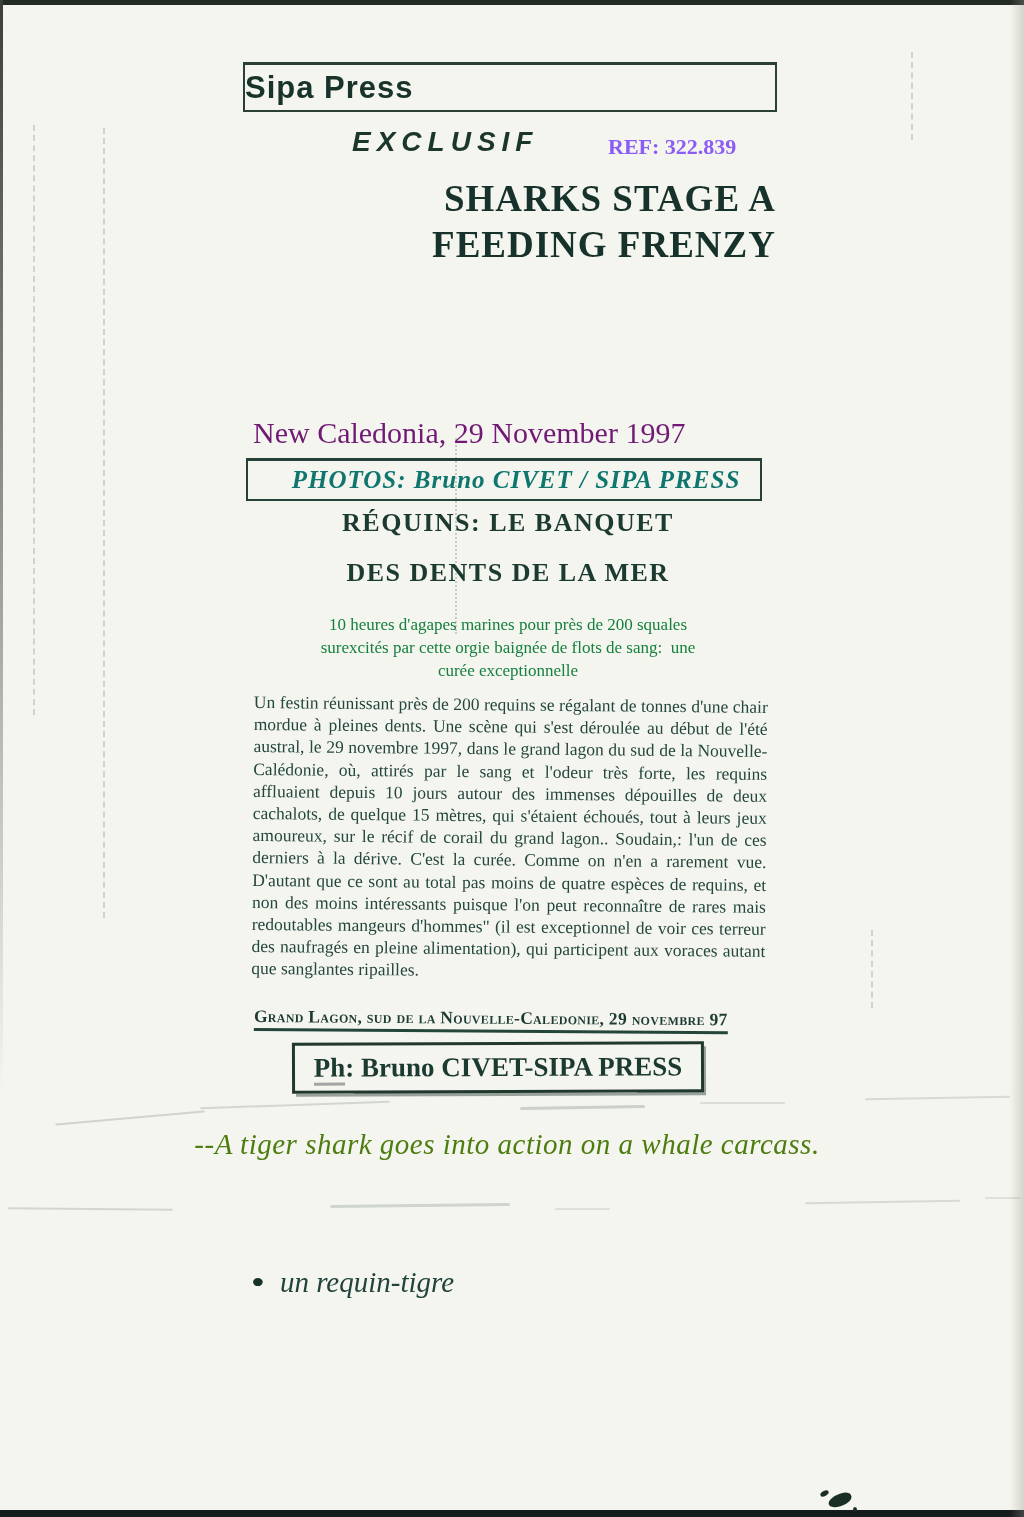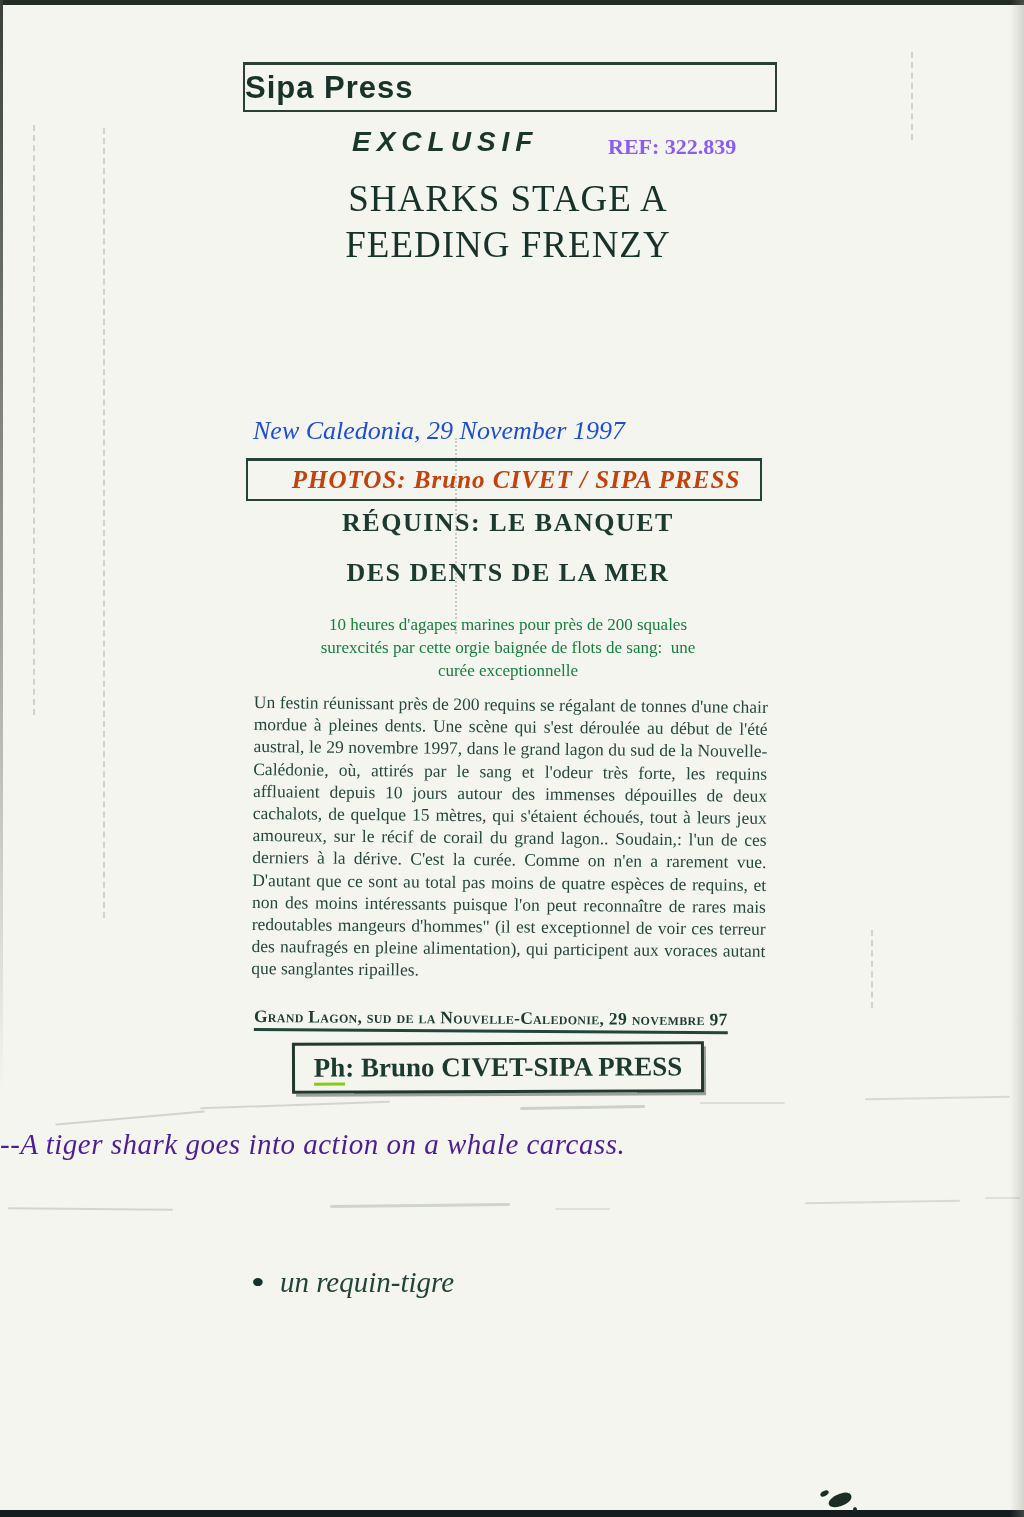--- a/index.html
+++ b/index.html
@@ -40,35 +40,35 @@
   }
   .exclusif{
     left:352px;top:126px;
     font-family:"Liberation Sans", sans-serif;
     font-style:italic;font-weight:bold;
     font-size:28px;letter-spacing:6px;color:#1b372c;
   }
   .ref{left:608px;top:134px;font-size:22px;font-weight:bold;color:#8b5cf6;}
   .headline-en{
     left:240px;top:176px;width:536px;
-    text-align:center;font-size:37px;font-weight:normal;line-height:46px;
+    text-align:right;font-size:37px;font-weight:bold;line-height:46px;
     letter-spacing:1px;color:#16322a;white-space:pre-wrap;
   }
   .body-en{
     left:253px;top:289px;width:516px;
     font-size:20px;line-height:24.5px;text-align:justify;color:#22453b;
   }
-  .dateline-en{left:253px;top:416px;font-style:italic;font-size:26px;color:#1d4ed8;}
+  .dateline-en{left:253px;top:416px;font-size:30px;color:#701a75;}
   .photos-box{
     left:246px;top:458px;width:512px;height:38px;
     border:2px solid #24423a;border-top-width:3px;
     display:flex;align-items:center;justify-content:center;
   }
   .photos-box span{
-    font-size:25px;font-weight:bold;font-style:italic;letter-spacing:1px;color:#c2410c;margin-left:24px;
+    font-size:25px;font-weight:bold;font-style:italic;letter-spacing:1px;color:#0f766e;margin-left:24px;
   }
   .headline-fr{
     left:240px;top:498px;width:536px;
     text-align:center;font-size:26px;font-weight:bold;line-height:50px;
     letter-spacing:1.5px;color:#1b3a30;white-space:pre-wrap;
   }
   .standfirst-fr{
     left:248px;top:613px;width:520px;
     text-align:center;font-size:17px;line-height:23px;
     color:#15803d;white-space:pre-wrap;
@@ -85,24 +85,24 @@
     transform:rotate(0.4deg);transform-origin:0 0;
   }
   .ph-box{
     left:292px;top:1042px;width:406px;height:45px;
     border:3px solid #20382e;
     box-shadow:3px 4px 0 -1px rgba(40,62,52,0.45);
     display:flex;align-items:center;justify-content:center;
     transform:rotate(-0.2deg);
   }
   .ph-box .ph-text{font-size:27px;font-weight:bold;color:#1b3a30;}
-  .ph-box .ph-label{border-bottom:3px solid #84cc16;padding-bottom:0px;}
+  .ph-box .ph-label{border-bottom:3px solid #a3a3a3;padding-bottom:0px;}
   .caption-en{
-    left:0;top:1128px;width:1014px;text-align:left;
-    font-style:italic;font-size:29px;color:#4c1d95;letter-spacing:0.5px;
+    left:0;top:1128px;width:1014px;text-align:center;
+    font-style:italic;font-size:29px;color:#4d7c0f;letter-spacing:0.5px;
   }
   .caption-fr{
     left:252px;top:1266px;display:flex;align-items:center;
     font-style:italic;font-size:29px;color:#21443a;
   }
   .caption-fr .bullet{
     font-style:normal;font-size:34px;line-height:14px;margin-right:16px;
     transform:scaleX(1.2);color:#16322a;
   }
   

